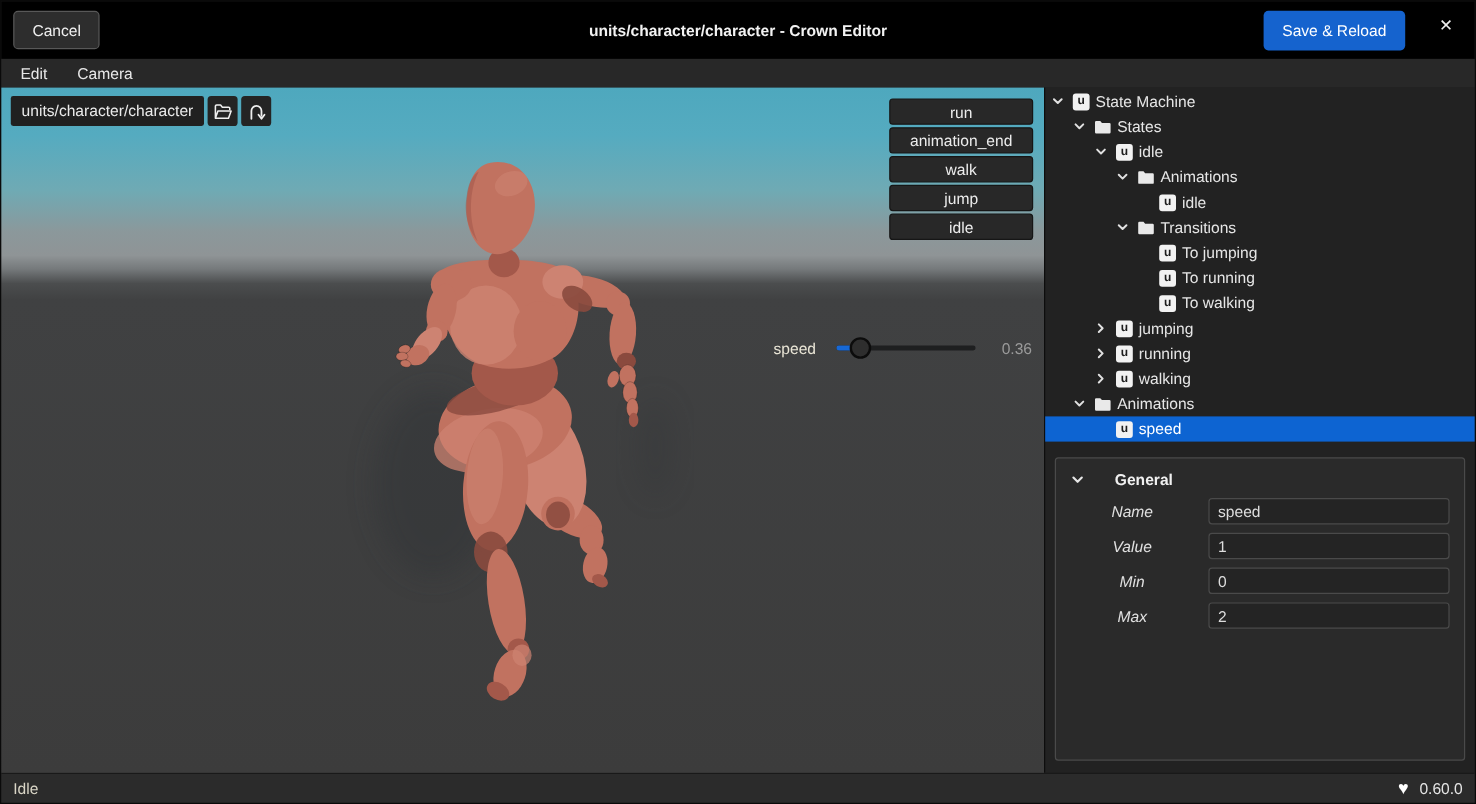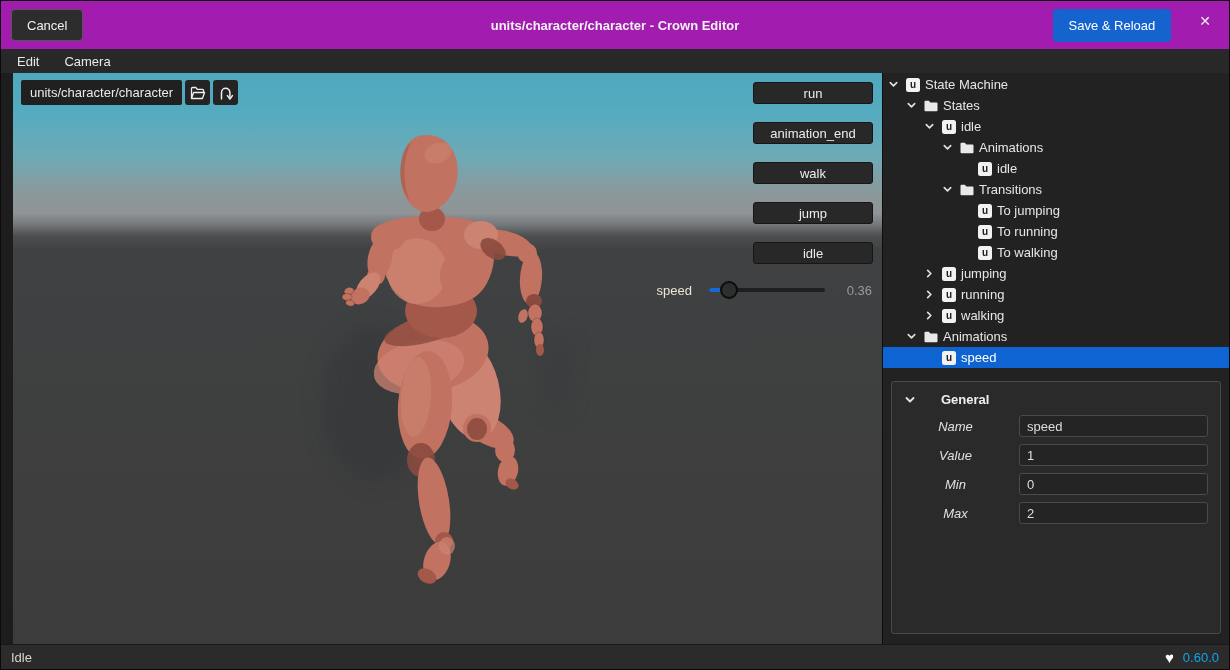--- a/index.html
+++ b/index.html
@@ -5,43 +5,43 @@
   * { box-sizing: border-box; margin: 0; padding: 0; }
   html,body { background:#000; }
   body { font-family: "Liberation Sans", sans-serif; }
   .window {
     position: relative; width: 1230px; height: 670px;
     background:#1d1d1d; border:1px solid #0a0a0a; overflow:hidden;
     display:flex; flex-direction:column;
     color:#e6e6e6; font-size:13px;
   }
   
-  .topbar { height:48px; background:#a21caf; display:flex; align-items:center; padding:0 10px; position:relative; flex:0 0 auto; }
+  .topbar { height:48px; background:#000000; display:flex; align-items:center; padding:0 10px; position:relative; flex:0 0 auto; }
   .btn-cancel { background:#2d2d2d; border:1px solid #585858; border-radius:4px; color:#f0f0f0; font:13px "Liberation Sans",sans-serif; padding:0 15px; height:32px; cursor:pointer; }
   .win-title { position:absolute; left:0; right:0; text-align:center; font-weight:700; color:#f2f2f2; pointer-events:none; }
   .topbar-right { margin-left:auto; display:flex; align-items:flex-start; gap:20px; z-index:1; }
   .btn-save { background:var(--accent_blue); border:none; border-radius:4px; color:#fff; font:13px "Liberation Sans",sans-serif; padding:0 16px; height:33px; cursor:pointer; }
   .close-x { color:#f0f0f0; font-size:14px; padding:4px 8px; cursor:pointer; }
   
   .menubar { height:24px; background:#282828; display:flex; align-items:center; gap:25px; padding:0 16px; flex:0 0 auto; }
   .menu-item { color:#e8e8e8; cursor:pointer; }
   
-  .main { flex:1 1 auto; display:flex; min-height:0;padding-left:12px; }
+  .main { flex:1 1 auto; display:flex; min-height:0; }
   .viewport { width:869px; position:relative; overflow:hidden; flex:0 0 auto;
     background: linear-gradient(180deg,
       #4ea8be 0%, #55abc0 7%, #6faab4 15%, #8b989b 21%, #8f9496 24.5%,
       #75797b 26.5%, #4b4d4e 28.6%, #404142 31%, #3c3c3c 100%);
   }
   .char-svg { position:absolute; inset:0; }
   
   .resource-bar { position:absolute; top:7px; left:8px; display:flex; gap:3px; align-items:stretch; }
   .resource-path { background:#202020; color:#eaeaea; padding:0 9px; height:25px; display:flex; align-items:center; border-radius:2px; }
   .icon-btn { width:25px; height:25px; background:#242424; border:none; border-radius:3px; display:flex; align-items:center; justify-content:center; cursor:pointer; }
   
-  .event-buttons { position:absolute; top:9px; right:9px; width:120px; display:flex; flex-direction:column; gap:18px; }
+  .event-buttons { position:absolute; top:9px; right:9px; width:120px; display:flex; flex-direction:column; gap:2px; }
   .event-btn { height:22px; background:#282828; border:1px solid #161616; border-radius:3px; color:#ececec; font:13px "Liberation Sans",sans-serif; cursor:pointer; }
   
   .slider-row { position:absolute; top:207px; right:10px; display:flex; align-items:center; height:20px; }
   .slider-label { color:#e9e5d6; margin-right:17px; }
   .slider { position:relative; width:116px; height:20px; cursor:pointer; }
   .slider-track { position:absolute; top:8px; left:0; right:0; height:4px; background:#1e1f20; border-radius:2px; }
   .slider-fill { height:100%; background:#1668d6; border-radius:2px 0 0 2px; }
   .slider-knob { position:absolute; top:1px; width:18px; height:18px; margin-left:-9px; background:#2e2e2e; border:2px solid #0c0c0c; border-radius:50%; }
   .slider-value { color:#9a9a9a; width:40px; text-align:right; margin-left:7px; }
   
@@ -64,21 +64,21 @@
   .inspector { flex:1 1 auto; margin:13px 8px 10px 8px; background:#2a2a2a; border:1px solid #4a4a4a; border-radius:3px; overflow:hidden; }
   .inspector-header { display:flex; align-items:center; gap:25px; padding:10px 10px 8px 12px; font-weight:700; color:#f0f0f0; }
   .field-row { display:flex; align-items:center; padding:0 12px; margin-bottom:7px; }
   .field-label { width:103px; text-align:center; margin-right:12px; color:#e0e0e0; flex:0 0 auto;font-style:italic; }
   .field-input { flex:1; height:22px; background:#242424; border:1px solid #4a4a4a; border-radius:3px; color:#dddddd; font:13px "Liberation Sans",sans-serif; padding:0 7px; outline:none; min-width:0; }
   
   .statusbar { height:25px; background:#2b2b2b; border-top:1px solid #191919; display:flex; align-items:center; padding:0 10px; flex:0 0 auto; }
   .status-text { color:#d9d5c6; }
   .statusbar-right { margin-left:auto; display:flex; align-items:center; gap:9px; }
   .heart { color:#ffffff; font-size:15px; line-height:1; cursor:pointer; }
-  .version-link { color:#0ea5e9; cursor:pointer; }
+  .version-link { color:#e5e5e5; cursor:pointer; }
 </style>
 </head>
 <body>
 
 <div class="window">
 
   <div class="topbar">
     <button class="btn-cancel">Cancel</button>
     <div class="win-title">units/character/character - Crown Editor</div>
     <div class="topbar-right">

